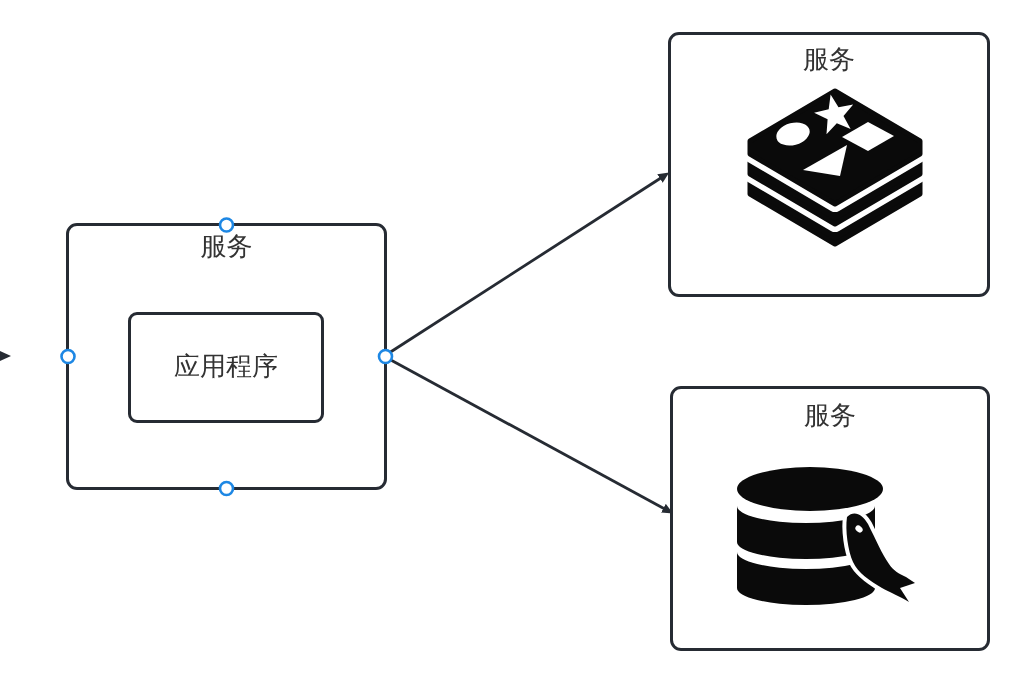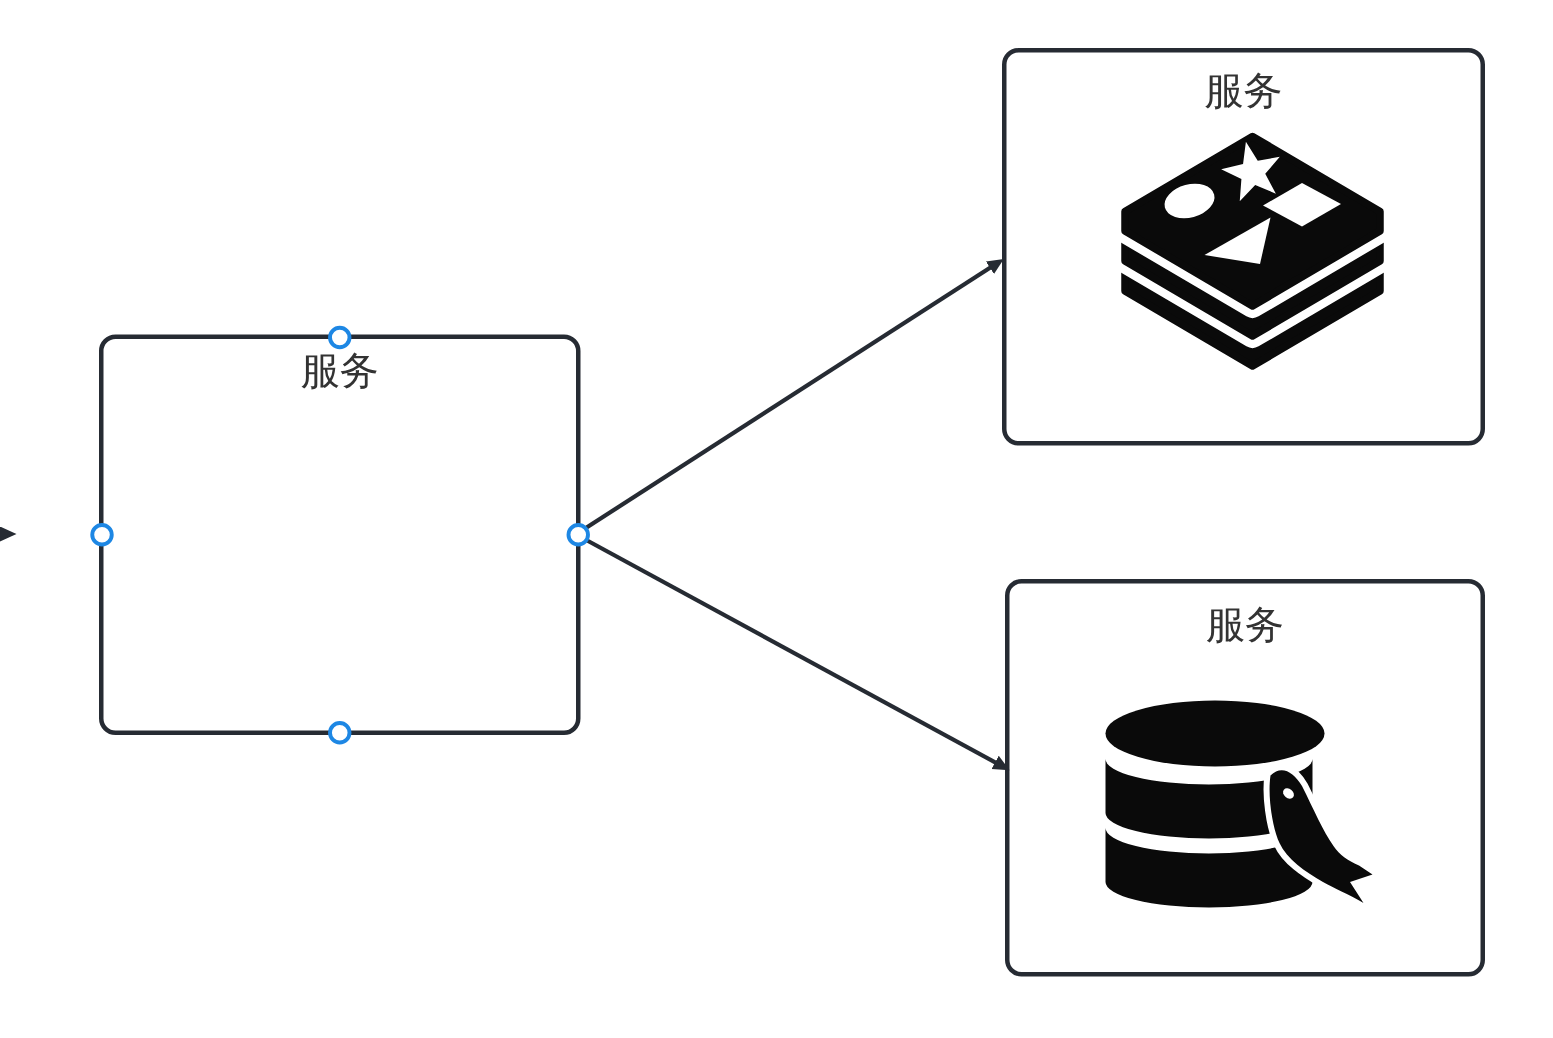--- a/index.html
+++ b/index.html
@@ -14,21 +14,21 @@
     position:relative;width:1035px;height:692px;
     background:var(--background);overflow:hidden;
     font-family:"Liberation Sans",sans-serif;
   }
   .node{
     position:absolute;box-sizing:border-box;background:#fff;
     border:3px solid var(--stroke);border-radius:11px;
   }
   .node-label{
     text-align:center;font-size:26px;line-height:1.1;
-    color:var(--text);user-select:none;
+    color:var(--text);user-select:none;font-family:Liberation Serif, serif;
   }
   #box-left{left:66px;top:223px;width:321px;height:267px;}
   #box-left .node-label{padding-top:7px;}
   #box-app{
     left:128px;top:312px;width:196px;height:111px;border-radius:9px;
     display:flex;align-items:center;justify-content:center;
   }
   #box-top{left:668px;top:32px;width:322px;height:265px;}
   #box-top .node-label{padding-top:11px;}
   #box-bottom{left:670px;top:386px;width:320px;height:265px;}
@@ -51,20 +51,23 @@
 </style>
 </head>
 <body>
 
 <div class="canvas">
 
   <div class="node" id="box-left">
     <div class="node-label">服务</div>
   </div>
 
+  <div class="node" id="box-app">
+    <div class="node-label">应用程序</div>
+  </div>
 
   <div class="node" id="box-top">
     <div class="node-label">服务</div>
     <div class="icon-wrap" id="redis-icon-wrap">
       <svg width="176" height="166" viewBox="0 0 176 166" aria-hidden="true">
 
         <path class="icon-black-stroked" d="M3,96 L88,46 L173,96 L173,109 L88,159 L3,109 Z"></path>
 
         <path class="icon-halo" d="M3,76 L88,26 L173,76 L173,89 L88,139 L3,89 Z"></path>
         <path class="icon-black-stroked" d="M3,76 L88,26 L173,76 L173,89 L88,139 L3,89 Z"></path>

